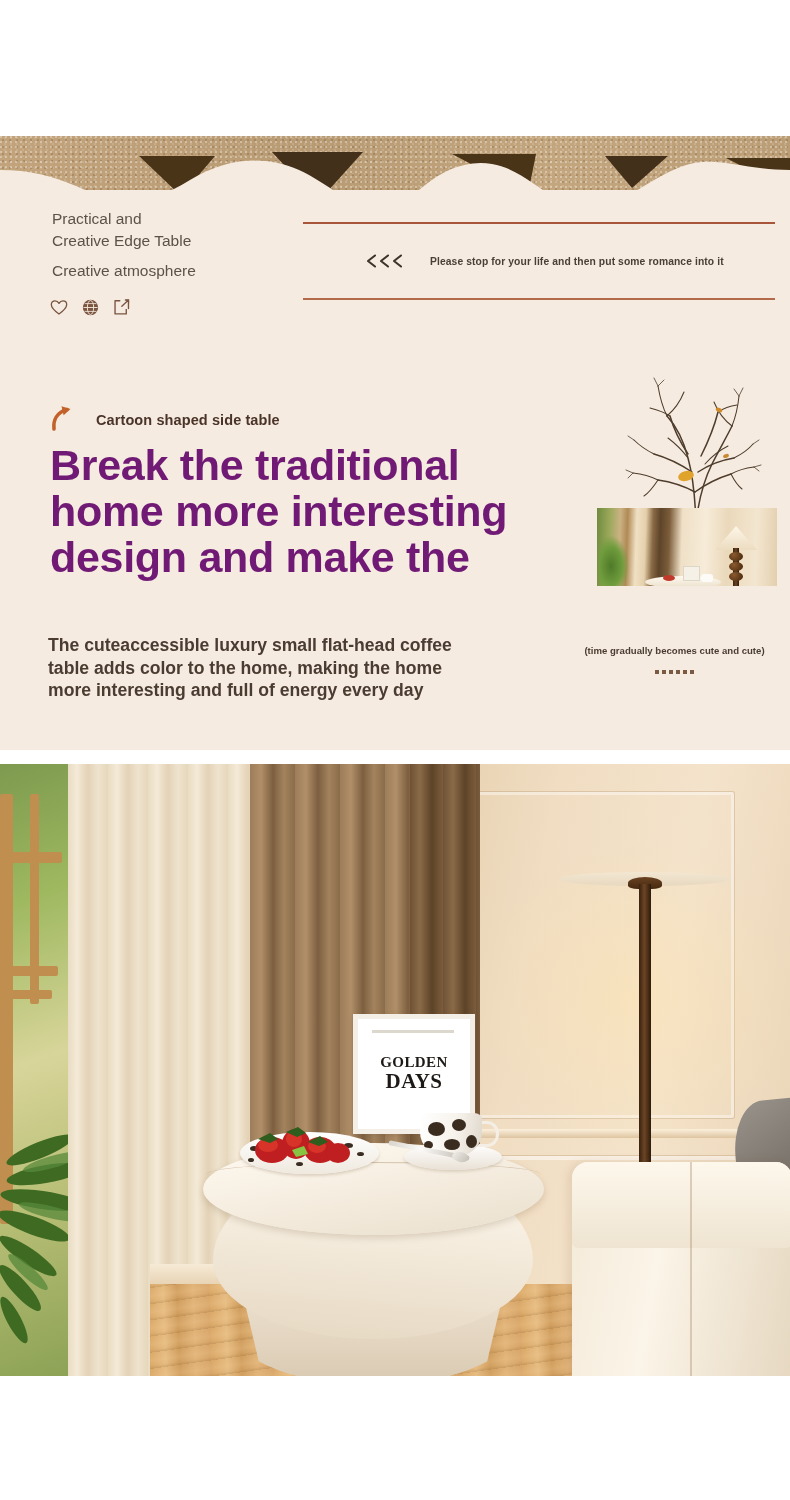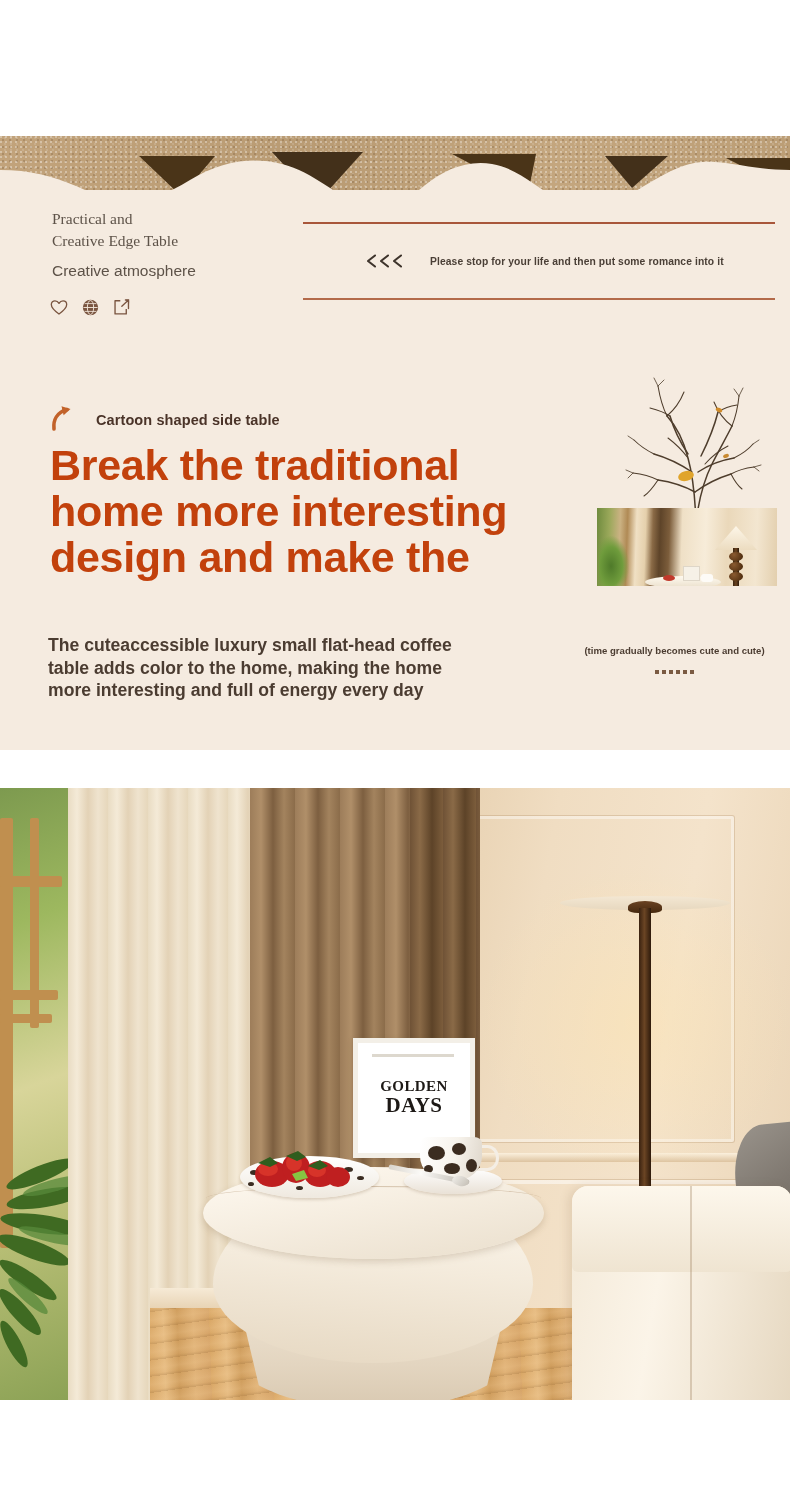--- a/index.html
+++ b/index.html
@@ -16,61 +16,61 @@
       radial-gradient(circle at 5px 2px, rgba(255,255,255,.18) 0.6px, transparent 1px),
       linear-gradient(100deg,#c2a37b 0%,#b99b73 40%,#c4a67e 70%,#bb9d75 100%);
     background-size:5px 5px,7px 7px,6px 6px,100% 100%;}
   .band svg{position:absolute;left:0;top:0;width:790px;height:72px;}
 
   
   .cream{position:absolute;left:0;top:190px;width:790px;height:560px;background:#f5ebe0;}
 
   
   .hdr{position:absolute;left:0;top:200px;width:790px;height:140px;}
-  .kicker{position:absolute;left:52px;top:8px;width:260px;color:#5d5248;font-size:15.5px;line-height:1.42;font-family:Liberation Serif, serif;}
+  .kicker{position:absolute;left:52px;top:8px;width:260px;color:#5d5248;font-size:15.5px;line-height:1.42;}
   .kicker2{position:absolute;left:52px;top:62px;color:#5d5248;font-size:15.5px;}
   .icons{position:absolute;left:50px;top:98px;display:flex;gap:14px;align-items:center;}
   .icons svg{display:block;}
 
   .quote{position:absolute;left:303px;top:22px;width:472px;height:78px;}
   .qline{position:absolute;left:0;width:472px;height:1.6px;background:#a8563a;}
   .qline.t{top:0;}
   .qline.b{bottom:0;background:#b36a4a;}
   .qchev{position:absolute;left:59px;top:50%;transform:translateY(-50%);display:flex;gap:1px;}
   .qtext{position:absolute;left:127px;top:50%;transform:translateY(-50%);
     font-size:10.3px;font-weight:700;color:#4a3f36;letter-spacing:.1px;white-space:nowrap;}
 
   
   .eyebrow{position:absolute;left:48px;top:403px;display:flex;align-items:center;gap:6px;}
   .eyebrow .lbl{font-size:14.5px;font-weight:700;color:#4a3328;letter-spacing:.1px;margin-left:12px;}
 
   
   .head{position:absolute;left:50px;top:442px;width:530px;
-    font-size:43px;line-height:1.07;font-weight:700;color:#c2410c;letter-spacing:-.3px;}
+    font-size:43px;line-height:1.07;font-weight:700;color:#701a75;letter-spacing:-.3px;}
 
   
   .body{position:absolute;left:48px;top:634px;width:510px;
     font-size:17.6px;line-height:1.29;font-weight:700;color:#4b3c31;}
 
   
   .note{position:absolute;left:572px;top:645px;width:205px;text-align:center;
     font-size:9.6px;font-weight:700;color:#4b3c31;white-space:nowrap;}
   .dots{position:absolute;left:572px;top:670px;width:205px;display:flex;justify-content:center;gap:3px;}
   .dots i{width:4px;height:4px;background:#7a5a42;display:block;}
 
   
   .branch{position:absolute;left:600px;top:372px;width:185px;height:150px;}
 
   
   .thumb{position:absolute;left:597px;top:508px;width:180px;height:78px;overflow:hidden;
     background:#cdb08a;}
   .thumb .tz{position:absolute;inset:0;}
 
   
-  .hero{position:absolute;left:0;top:788px;width:790px;height:612px;overflow:hidden;background:#fca5a5;}
+  .hero{position:absolute;left:0;top:764px;width:790px;height:612px;overflow:hidden;background:#fca5a5;}
   .hero>div,.hero>span{position:absolute;}
 
   
   .wall{left:430px;top:0;width:360px;height:612px;
     background:linear-gradient(100deg,#e6cfae 0%,#f0ddc2 28%,#f4e3cb 60%,#e9d3b4 100%);}
   .panelA{left:470px;top:28px;width:258px;height:320px;border:3px solid rgba(255,255,255,.42);
     border-radius:2px;box-shadow:0 0 0 1px rgba(160,120,75,.25);}
   .panelB{left:455px;top:392px;width:300px;height:230px;border:4px solid rgba(255,255,255,.5);
     border-radius:2px;box-shadow:0 0 0 1px rgba(160,120,75,.25);}
   .rail{left:430px;top:365px;width:360px;height:9px;

